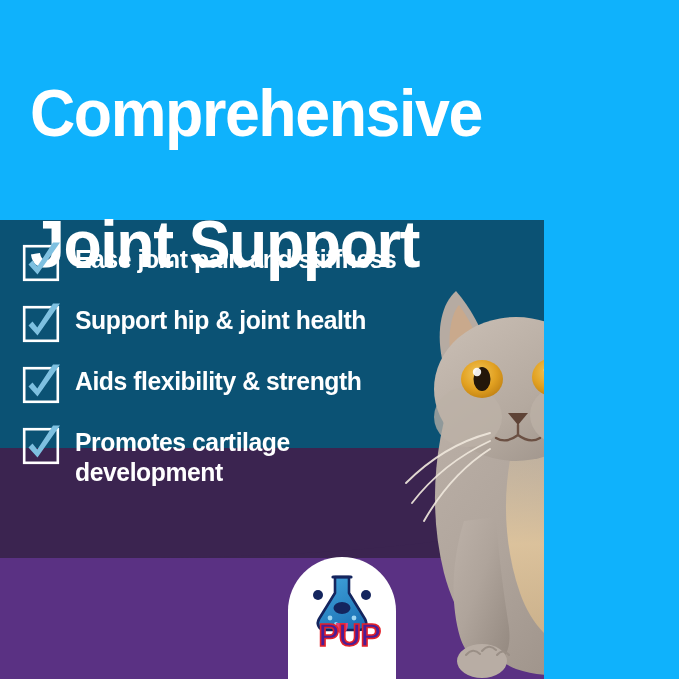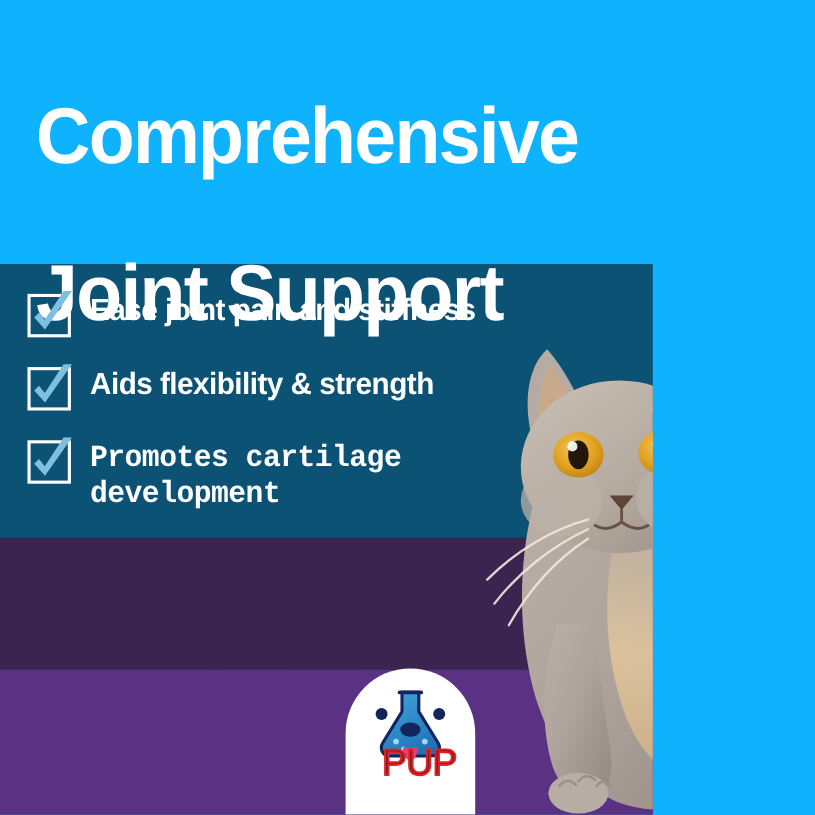--- a/index.html
+++ b/index.html
@@ -53,21 +53,21 @@
     left:22px; top:243px;
     width:520px;
     z-index:6;
   }
   .benefit-row {
     display:flex;
     align-items:flex-start;
     margin-bottom:21px;
     min-height:40px;
   }
-  .benefit-row:last-child { margin-bottom:0;font-family:Liberation Mono, monospace; }
+  .benefit-row:last-child { margin-bottom:0; }
 
   .check-icon {
     flex:0 0 auto;
     position:relative;
     width:38px; height:38px;
     margin-right:15px;
     margin-top:1px;
   }
   .check-icon svg { display:block; width:38px; height:38px; overflow:visible; }
 
@@ -110,22 +110,22 @@
     width:74px; height:62px;
   }
   #logo-mark svg { display:block; width:74px; height:62px; }
   #logo-wordmark {
     position:absolute;
     left:0; right:0; top:64px;
     text-align:center;
   }
   #logo-pup {
     display:block;
-    color:#7f1d1d;
-    font-weight:400;
+    color:#4c1d95;
+    font-weight:700;
     font-size:31px;
     line-height:0.95;
     letter-spacing:-0.5px;
     padding-left:15px;
     -webkit-text-stroke:1.6px #E52229;
   }
   #logo-labs {
     display:block;
     color:#14255E;
     font-weight:700;
@@ -168,20 +168,29 @@
     <div class="benefit-row">
       <span class="check-icon">
         <svg viewBox="0 0 38 38" aria-hidden="true">
           <rect x="2.2" y="2.2" width="33.6" height="33.6" fill="none" stroke="#FFFFFF" stroke-width="2.6"></rect>
           <path d="M6.5 20.5 L15.5 30.5 L38 -1.5 L31 -1.5 L15.3 22.5 L10.5 16.5 Z" fill="#7EC0E0"></path>
         </svg>
       </span>
       <span class="benefit-text">Ease joint pain and stiffness</span>
     </div>
 
+    <div class="benefit-row">
+      <span class="check-icon">
+        <svg viewBox="0 0 38 38" aria-hidden="true">
+          <rect x="2.2" y="2.2" width="33.6" height="33.6" fill="none" stroke="#FFFFFF" stroke-width="2.6"></rect>
+          <path d="M6.5 20.5 L15.5 30.5 L38 -1.5 L31 -1.5 L15.3 22.5 L10.5 16.5 Z" fill="#7EC0E0"></path>
+        </svg>
+      </span>
+      <span class="benefit-text">Support hip &amp; joint health</span>
+    </div>
 
     <div class="benefit-row">
       <span class="check-icon">
         <svg viewBox="0 0 38 38" aria-hidden="true">
           <rect x="2.2" y="2.2" width="33.6" height="33.6" fill="none" stroke="#FFFFFF" stroke-width="2.6"></rect>
           <path d="M6.5 20.5 L15.5 30.5 L38 -1.5 L31 -1.5 L15.3 22.5 L10.5 16.5 Z" fill="#7EC0E0"></path>
         </svg>
       </span>
       <span class="benefit-text">Aids flexibility &amp; strength</span>
     </div>

